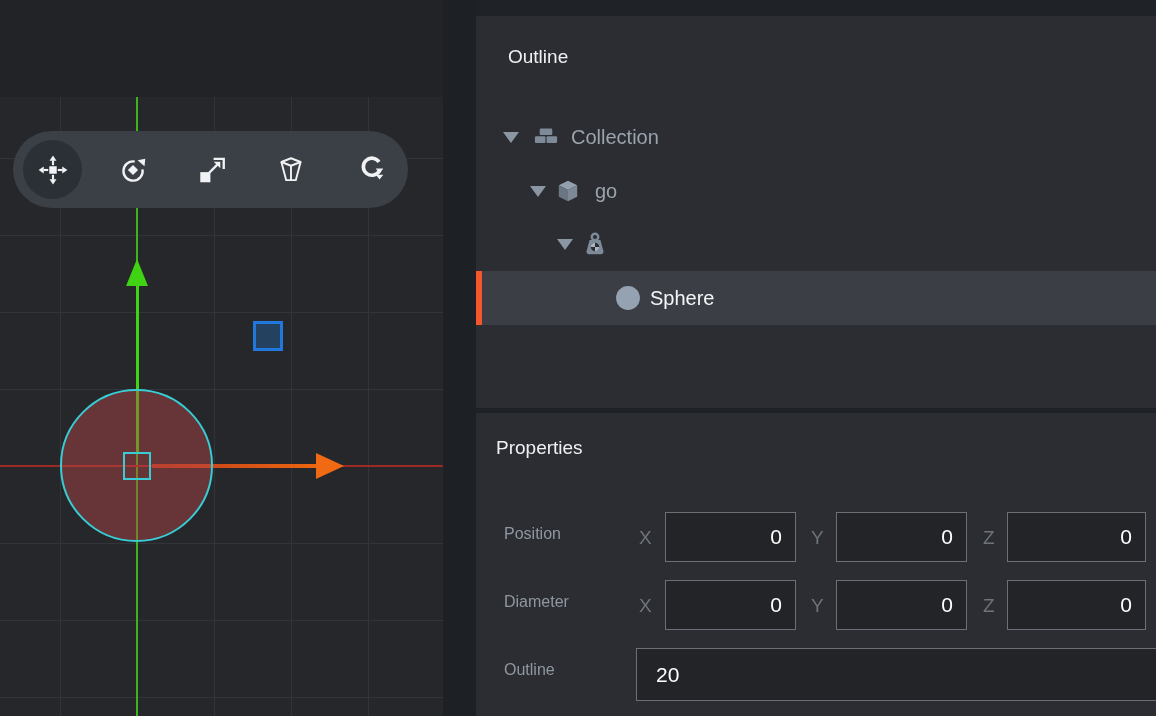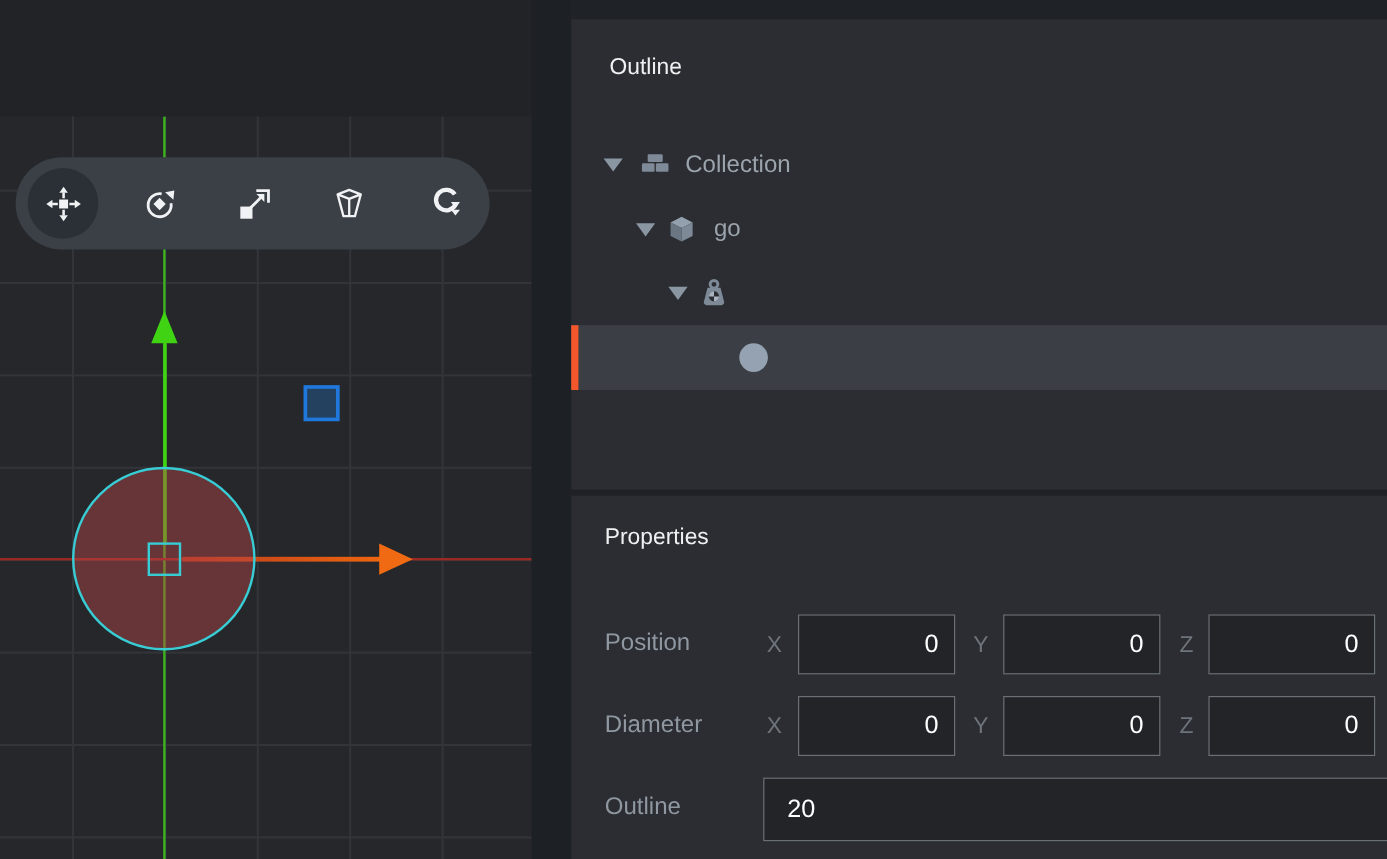--- a/index.html
+++ b/index.html
@@ -45,22 +45,22 @@
   .tree-row { position:absolute; left:0; width:680px; height:54px;padding-left:6px; }
   .tree-row .tri { position:absolute; top:22px; width:0; height:0;
       border-left:8px solid transparent; border-right:8px solid transparent;
       border-top:11px solid #8b96a3; cursor:pointer; }
   .tree-row .ticon { position:absolute; top:14px; width:26px; height:26px; }
   .tree-row .tlabel { position:absolute; top:0; line-height:54px; font-size:20px; color:#9ba3ac; }
   #row-sphere { top:271px; background:#3b3f45; }
   #row-sphere .tlabel { color:#f4f6f7; }
   #sel-bar { left:0; top:0; width:6px; height:54px; background:#f4572b; }
   #divider { left:0; top:408px; width:680px; height:5px; background:#1e2125; }
-  #props-title { left:28px; top:437px; }
-  .prop-label { position:absolute; left:28px; font-size:20px; color:#8f97a1; }
+  #props-title { left:20px; top:437px; }
+  .prop-label { position:absolute; left:28px; font-size:16px; color:#8f97a1; }
   .axis-label { position:absolute; font-size:19px; color:#6e747b; }
   .num-input { position:absolute; height:50px; background:#222428; border:1.3px solid #6b7076;
       color:#ffffff; font-size:21px; font-family:"Liberation Sans","DejaVu Sans",sans-serif;
       text-align:right; padding-right:13px; }
   #diameter-input { text-align:left; padding-left:19px; height:53px; }
 </style>
 </head>
 <body>
 
 <div class="abs" id="topband"></div>
@@ -162,20 +162,21 @@
       <path d="M 12 14.8 L 12 10.9 A 3.9 3.9 0 0 0 8.1 14.8 Z" fill="#aab4bf"></path>
       <path d="M 12 14.8 L 12 18.7 A 3.9 3.9 0 0 0 15.9 14.8 Z" fill="#aab4bf"></path>
     </svg>
   </div>
 
   <div class="tree-row" id="row-sphere">
     <div class="abs" id="sel-bar"></div>
     <svg class="ticon" style="left:139px;" viewBox="0 0 24 24">
       <circle cx="12" cy="12" r="11" fill="#94a2b1"></circle>
     </svg>
+    <span class="tlabel" style="left:174px;">Sphere</span>
   </div>
 
   <div class="abs" id="divider"></div>
 
   <div class="abs panel-title" id="props-title">Properties</div>
 
   <span class="prop-label" style="top:525px;">Position</span>
   <span class="axis-label" style="left:163px; top:527px;">X</span>
   <input class="num-input" style="left: 189px; top: 512px; width: 131px;" value="0">
   <span class="axis-label" style="left:335px; top:527px;">Y</span>

